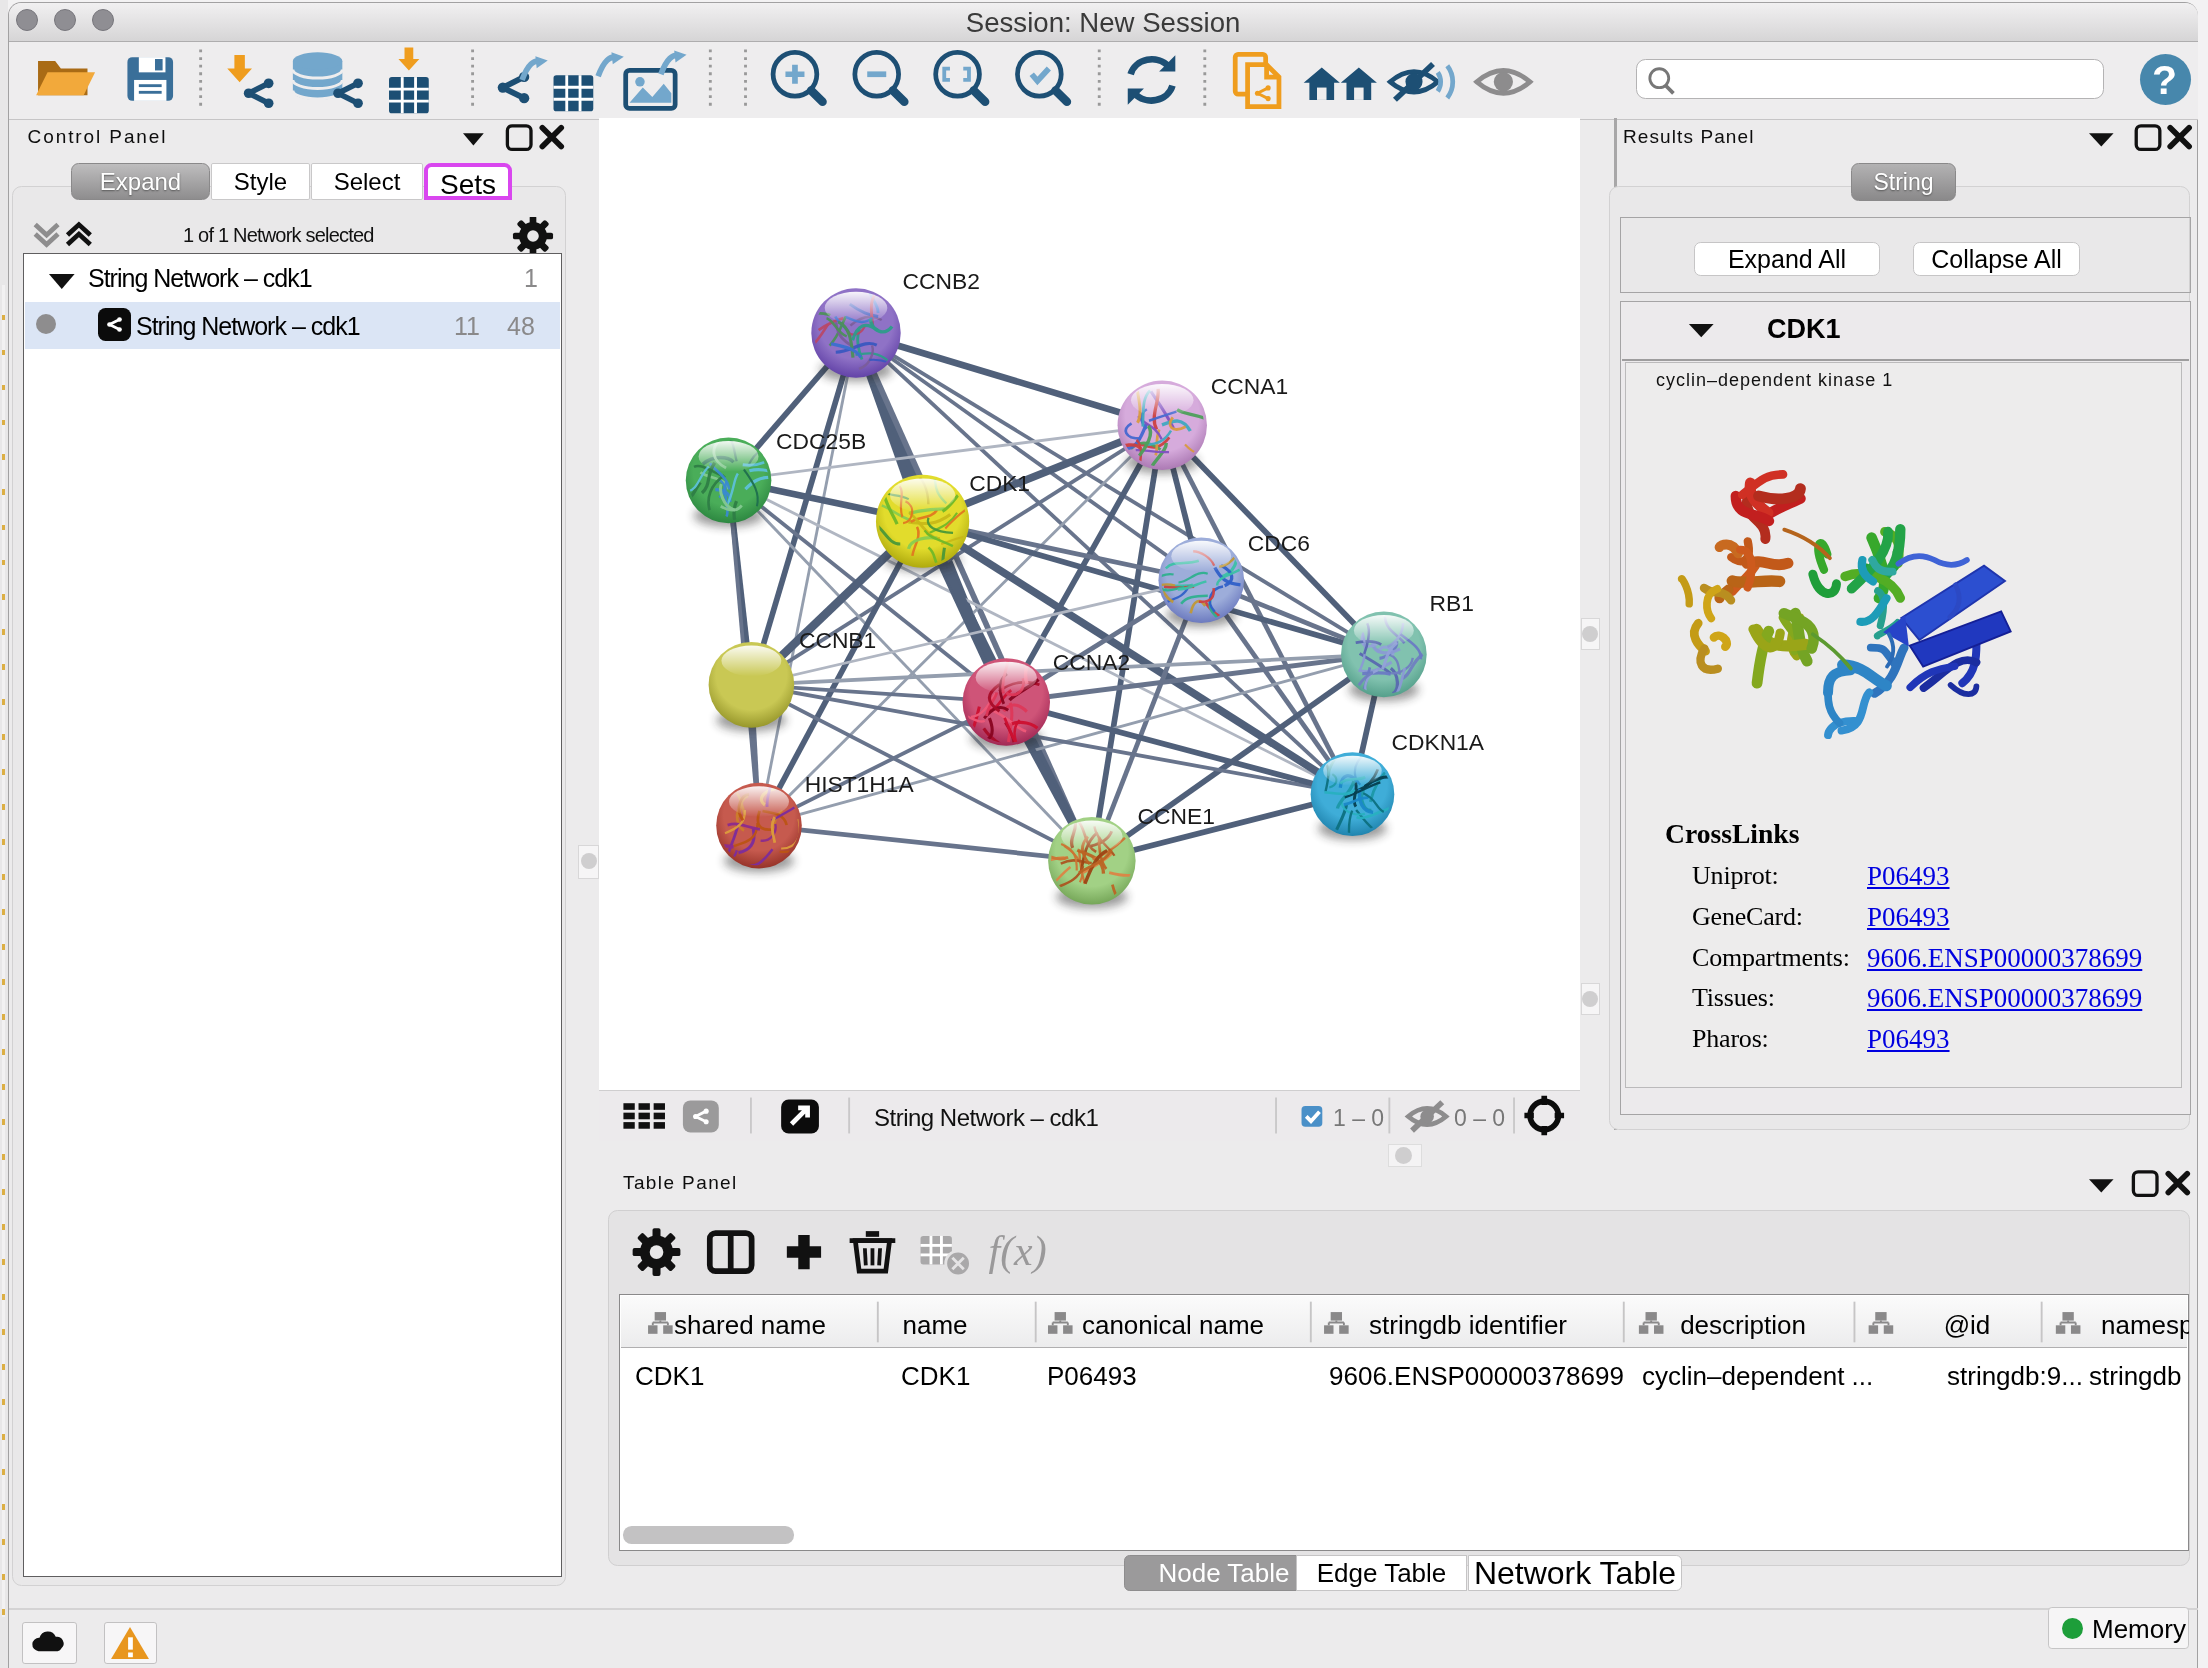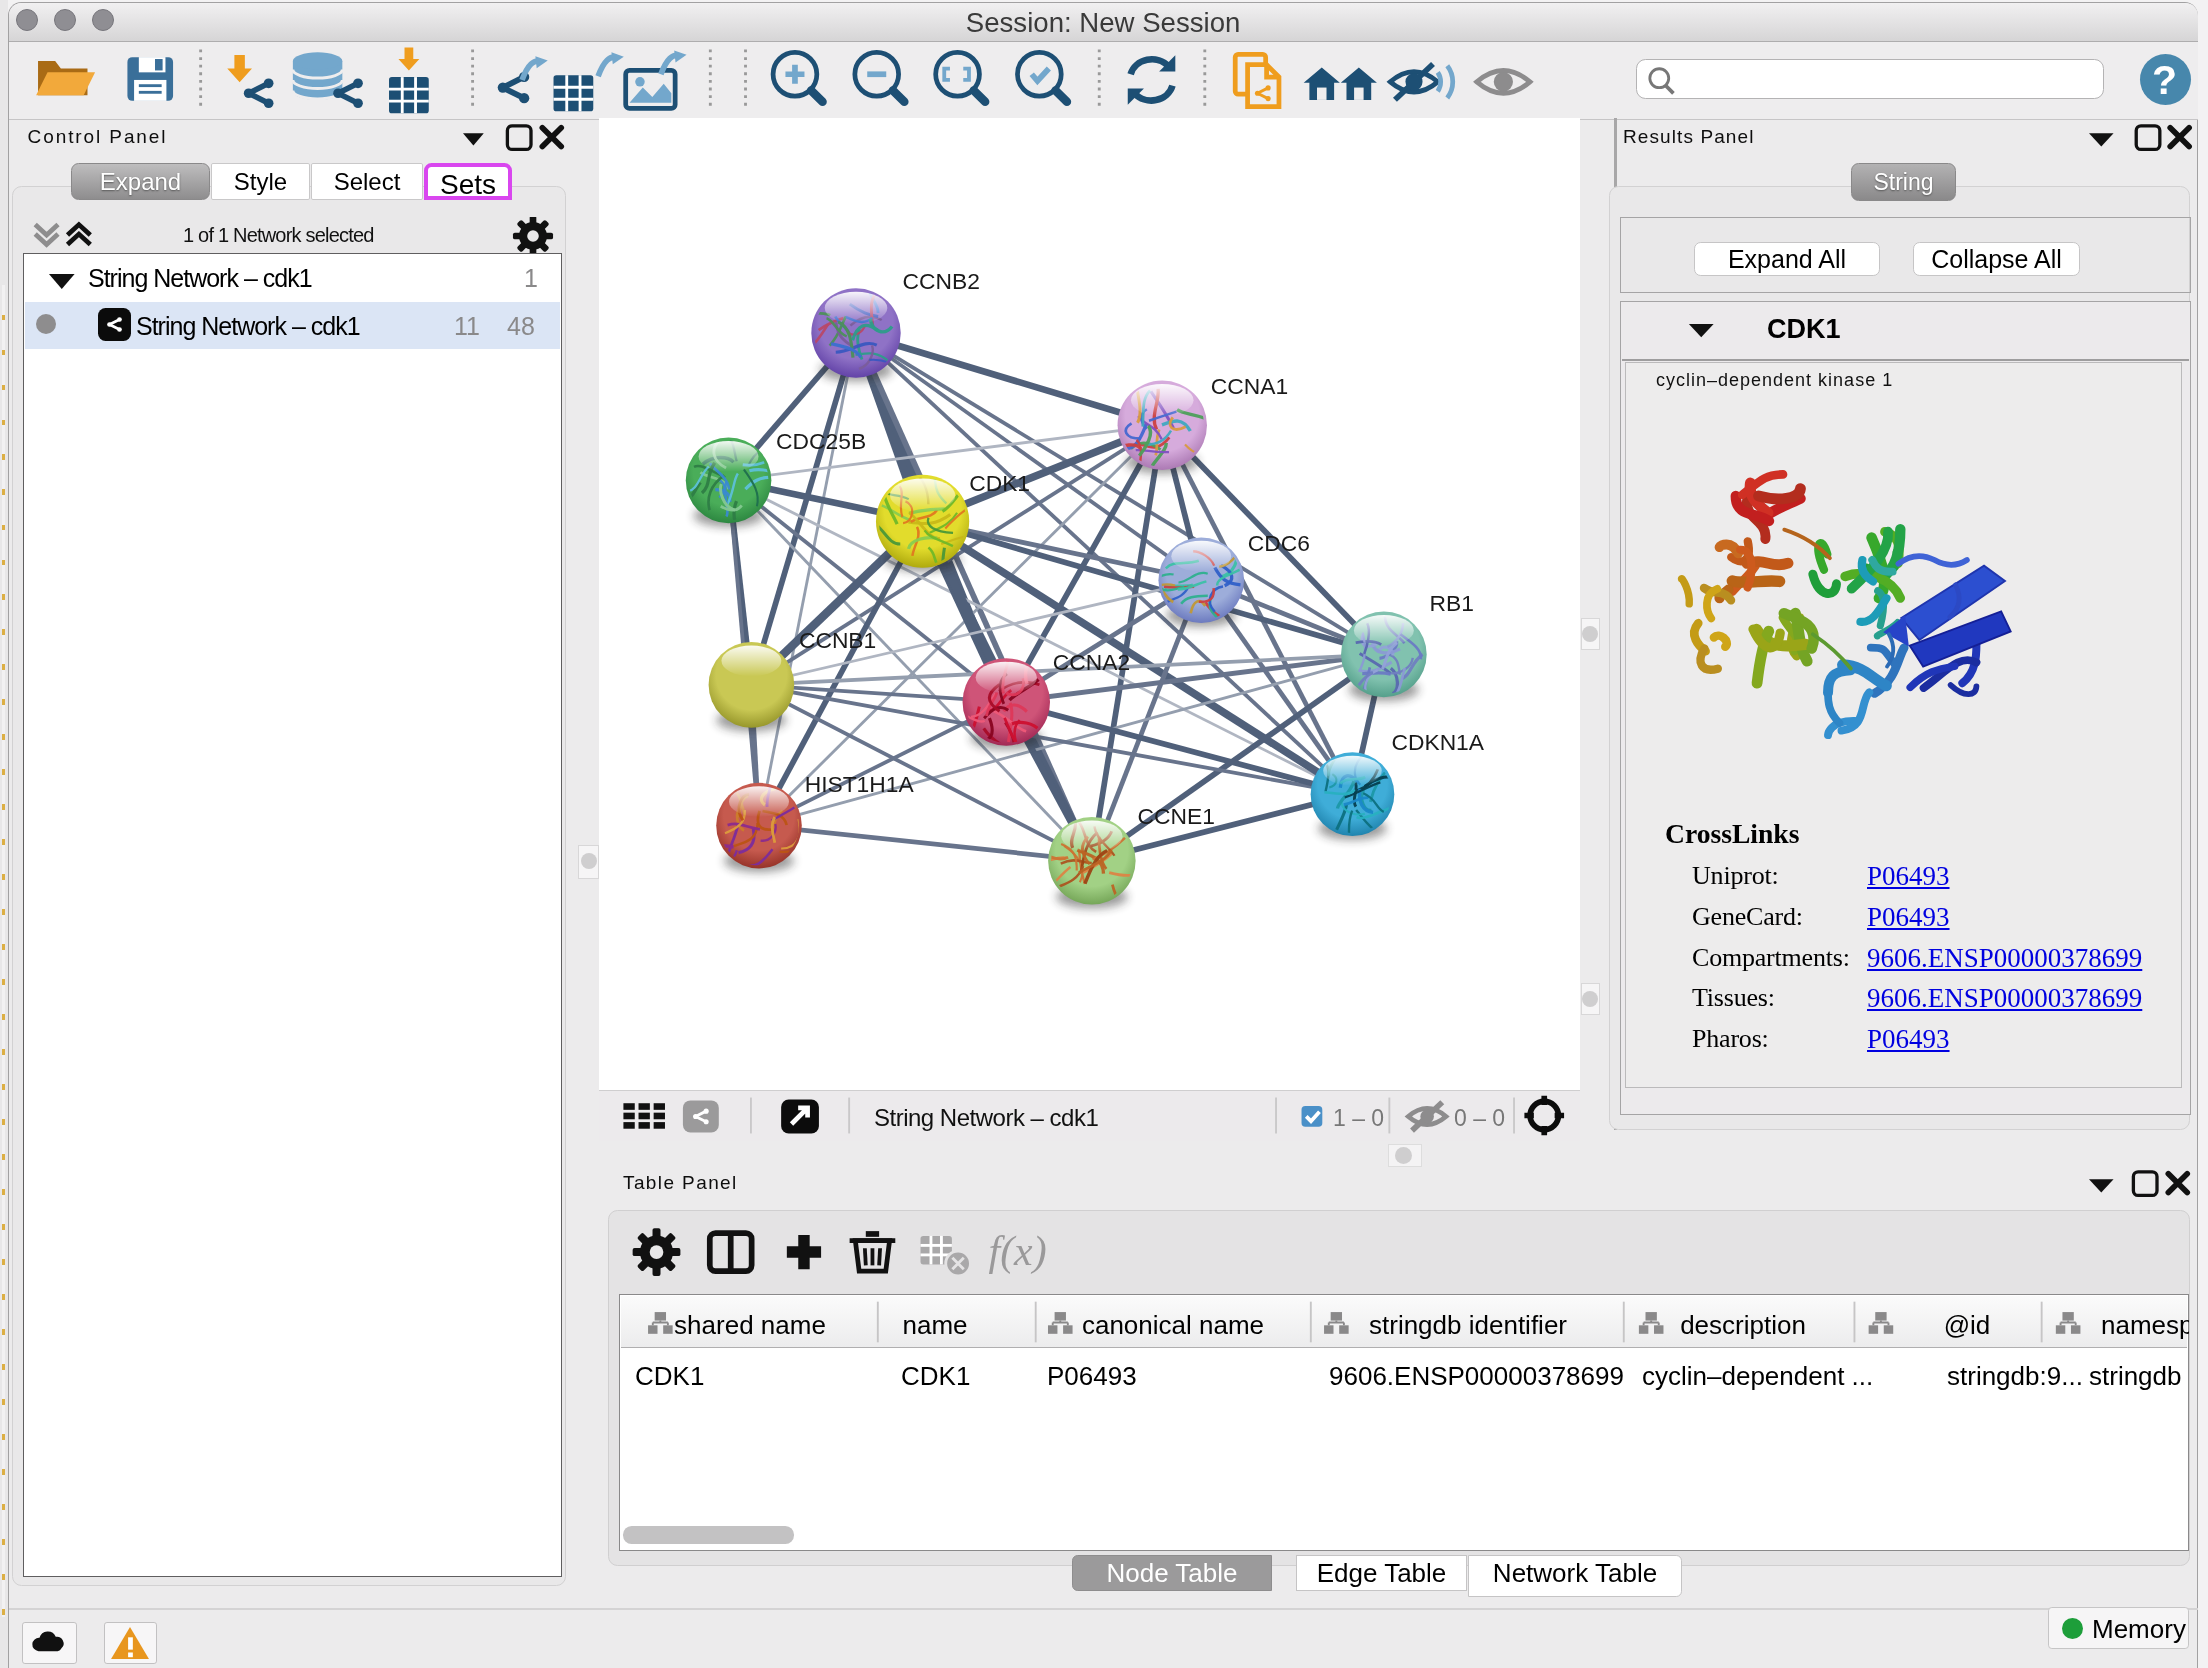--- a/index.html
+++ b/index.html
@@ -827,23 +827,23 @@
 <div class="txt" style="left:1967px;top:1310px;font-size:26px;color:#000;transform:translateX(-50%)">@id</div>
 <div class="txt" style="left:2101px;top:1310px;width:88px;overflow:hidden;font-size:26px;color:#000">namespace</div>
 <div class="txt" style="left:635px;top:1361px;font-size:26px;color:#000">CDK1</div>
 <div class="txt" style="left:901px;top:1361px;font-size:26px;color:#000">CDK1</div>
 <div class="txt" style="left:1047px;top:1361px;font-size:26px;color:#000">P06493</div>
 <div class="txt" style="left:1329px;top:1361px;font-size:26px;color:#000">9606.ENSP00000378699</div>
 <div class="txt" style="left:1642px;top:1361px;font-size:26px;color:#000">cyclin–dependent ...</div>
 <div class="txt" style="left:1947px;top:1361px;font-size:26px;color:#000">stringdb:9...</div>
 <div class="txt" style="left:2089px;top:1361px;font-size:26px;color:#000">stringdb</div>
 <div class="abs" style="left:623px;top:1526px;width:171px;height:18px;background:#c3c2c3;border-radius:8.6px"></div>
-<div class="abs" style="left:1072px;top:1555px;width:200px;height:36px;background:#9b9a9b;border:1px solid #8e8d8e;border-radius:5.7px 0 0 5.7px;color:#fff;font-size:26px;text-align:center;line-height:34px">Node Table</div>
+<div class="abs" style="left:1124px;top:1555px;width:200px;height:36px;background:#9b9a9b;border:1px solid #8e8d8e;border-radius:5.7px 0 0 5.7px;color:#fff;font-size:26px;text-align:center;line-height:34px">Node Table</div>
 <div class="abs" style="left:1296px;top:1555px;width:171px;height:36px;background:#fff;border:1px solid #c5c4c5;font-size:26px;text-align:center;line-height:34px">Edge Table</div>
-<div class="abs" style="left:1468px;top:1555px;width:214px;height:42px;background:#fff;border:1px solid #c5c4c5;border-radius:0 5.7px 5.7px 0;font-size:26px;text-align:center;line-height:34px">Network Table</div>
+<div class="abs" style="left:1468px;top:1555px;width:214px;height:36px;background:#fff;border:1px solid #c5c4c5;border-radius:0 5.7px 5.7px 0;font-size:32px;text-align:center;line-height:34px">Network Table</div>
 <div class="abs" style="left:8.6px;top:1608px;width:2189px;height:1.9px;background:#d4d3d4"></div>
 <div class="abs" style="left:22px;top:1622px;width:55px;height:42px;background:#f7f6f7;border:1.9px solid #c2c1c2;border-radius:2.9px"></div>
 <svg class="abs" style="left:28.5px;top:1630px" width="42" height="27" viewBox="0 0 44 28">
     <path d="M 10 22 a 7 7 0 0 1 1 -14 a 9 9 0 0 1 17 -1 a 7 7 0 0 1 6 12 a 5 5 0 0 1 -4 3 z" fill="#111"></path>
   </svg>
 <div class="abs" style="left:104px;top:1622px;width:53px;height:42px;background:#f7f6f7;border:1.9px solid #c2c1c2;border-radius:2.9px"></div>
 <svg class="abs" style="left:109px;top:1625px" width="42" height="36" viewBox="0 0 44 38">
     <path d="M 22 2 L 42 36 L 2 36 Z" fill="#e8961e"></path>
     <rect x="20" y="13" width="5" height="13" fill="#fff"></rect>
     <rect x="20" y="29" width="5" height="5" fill="#fff"></rect>

